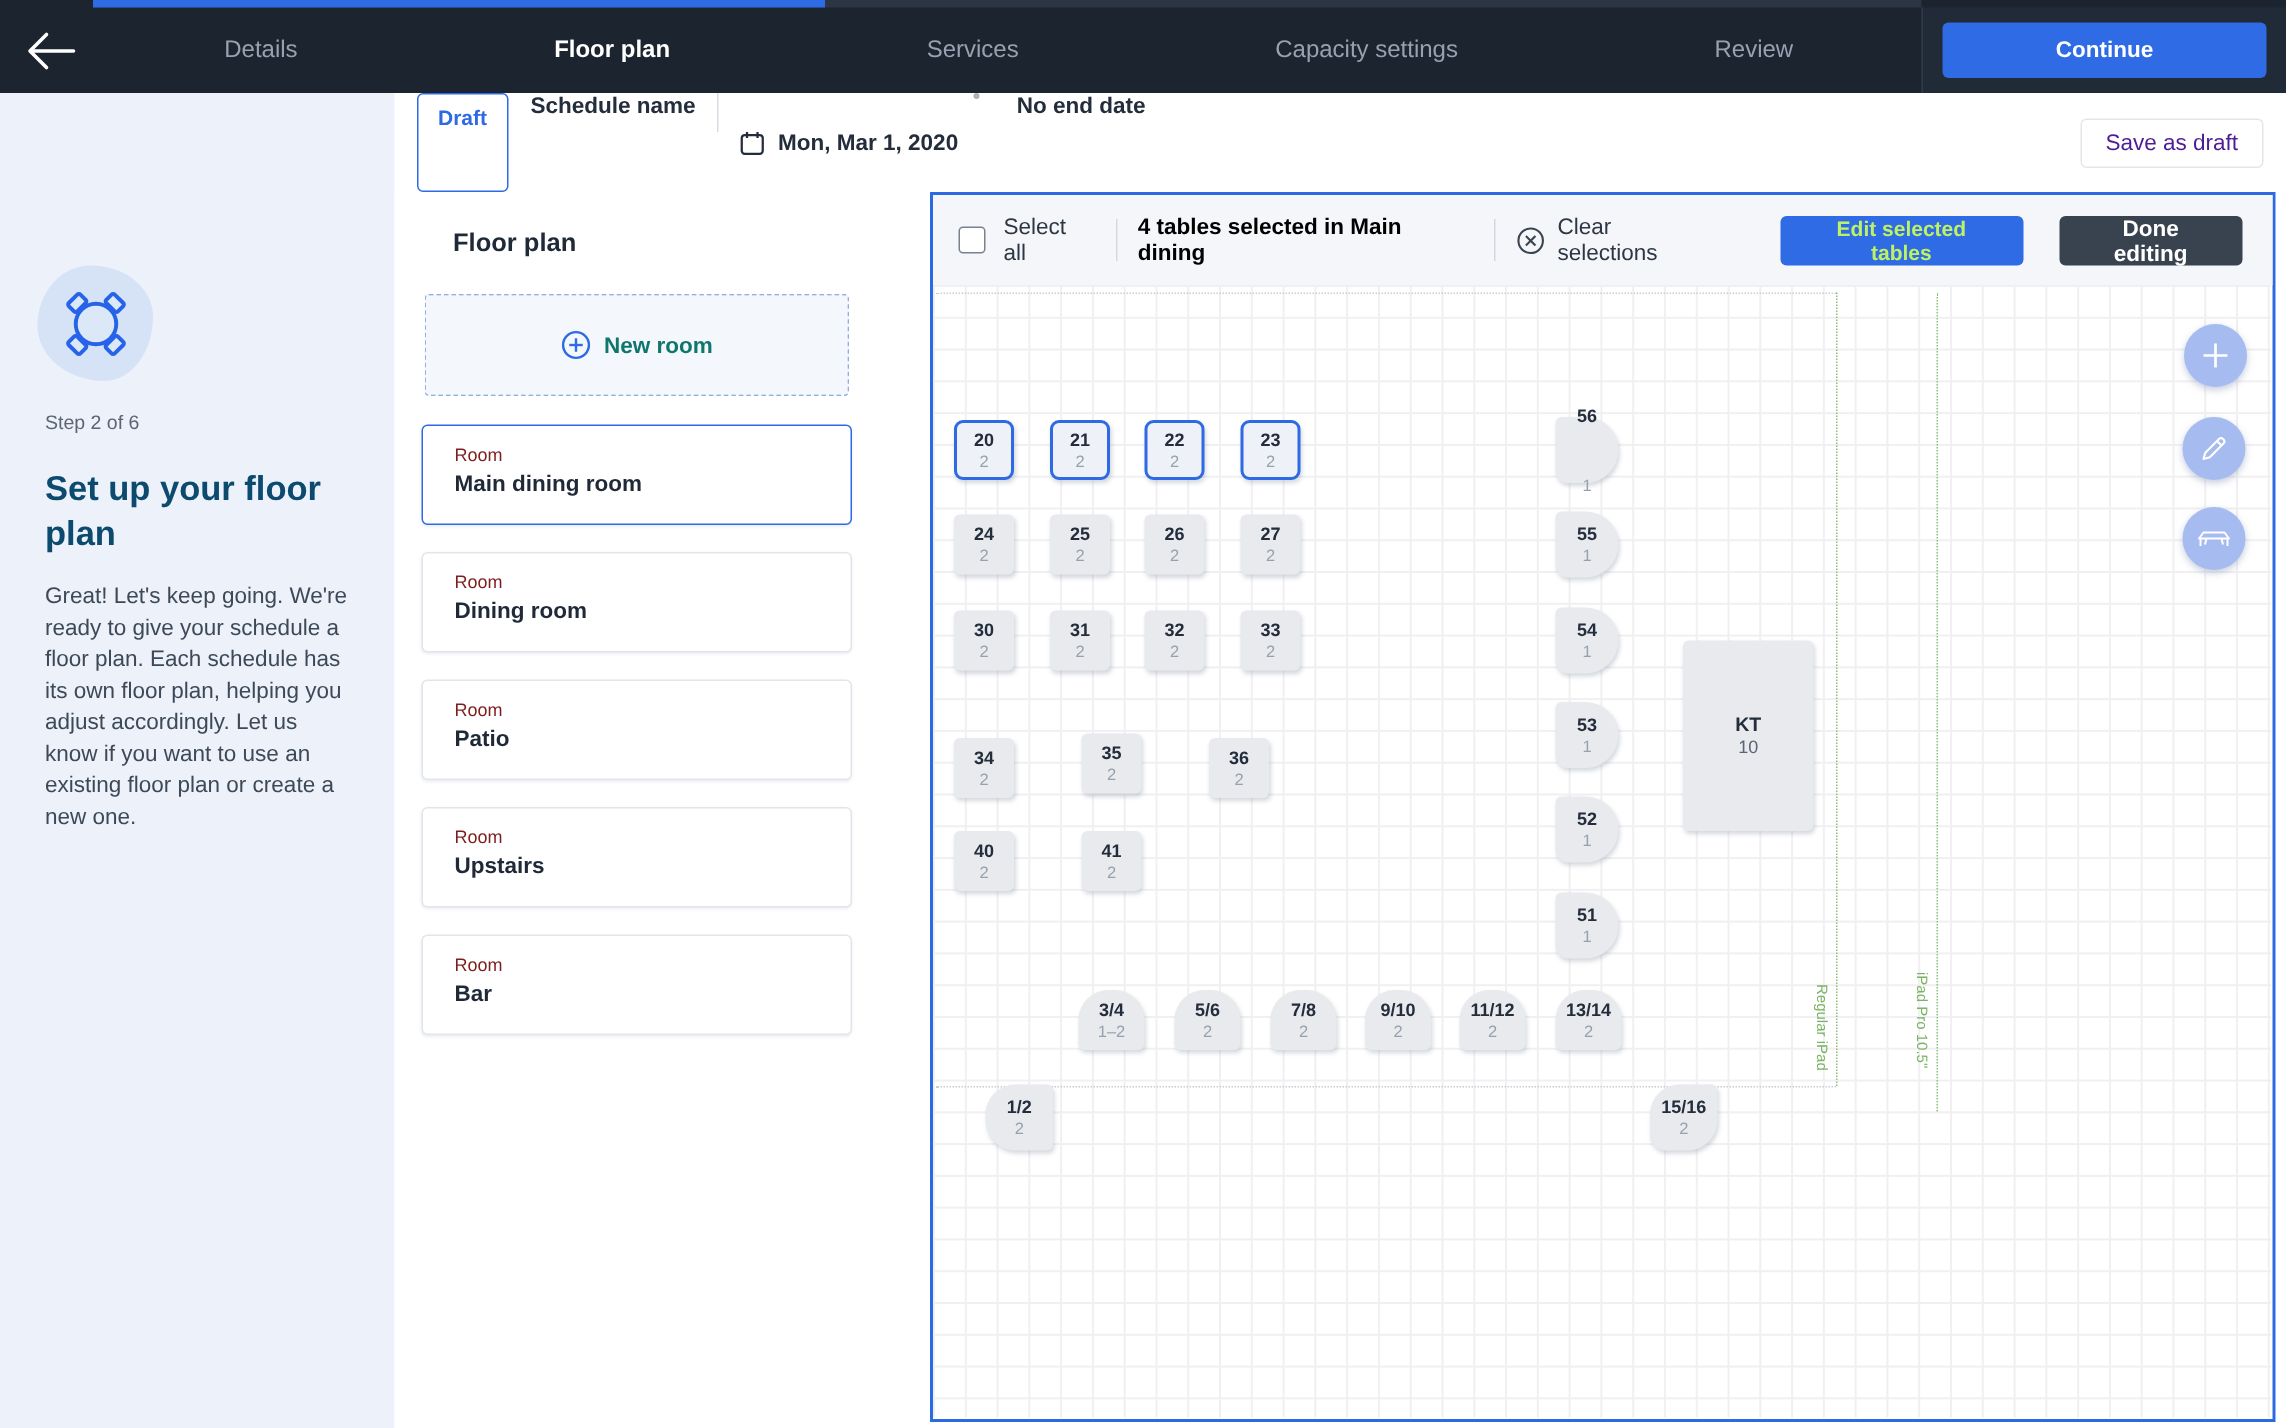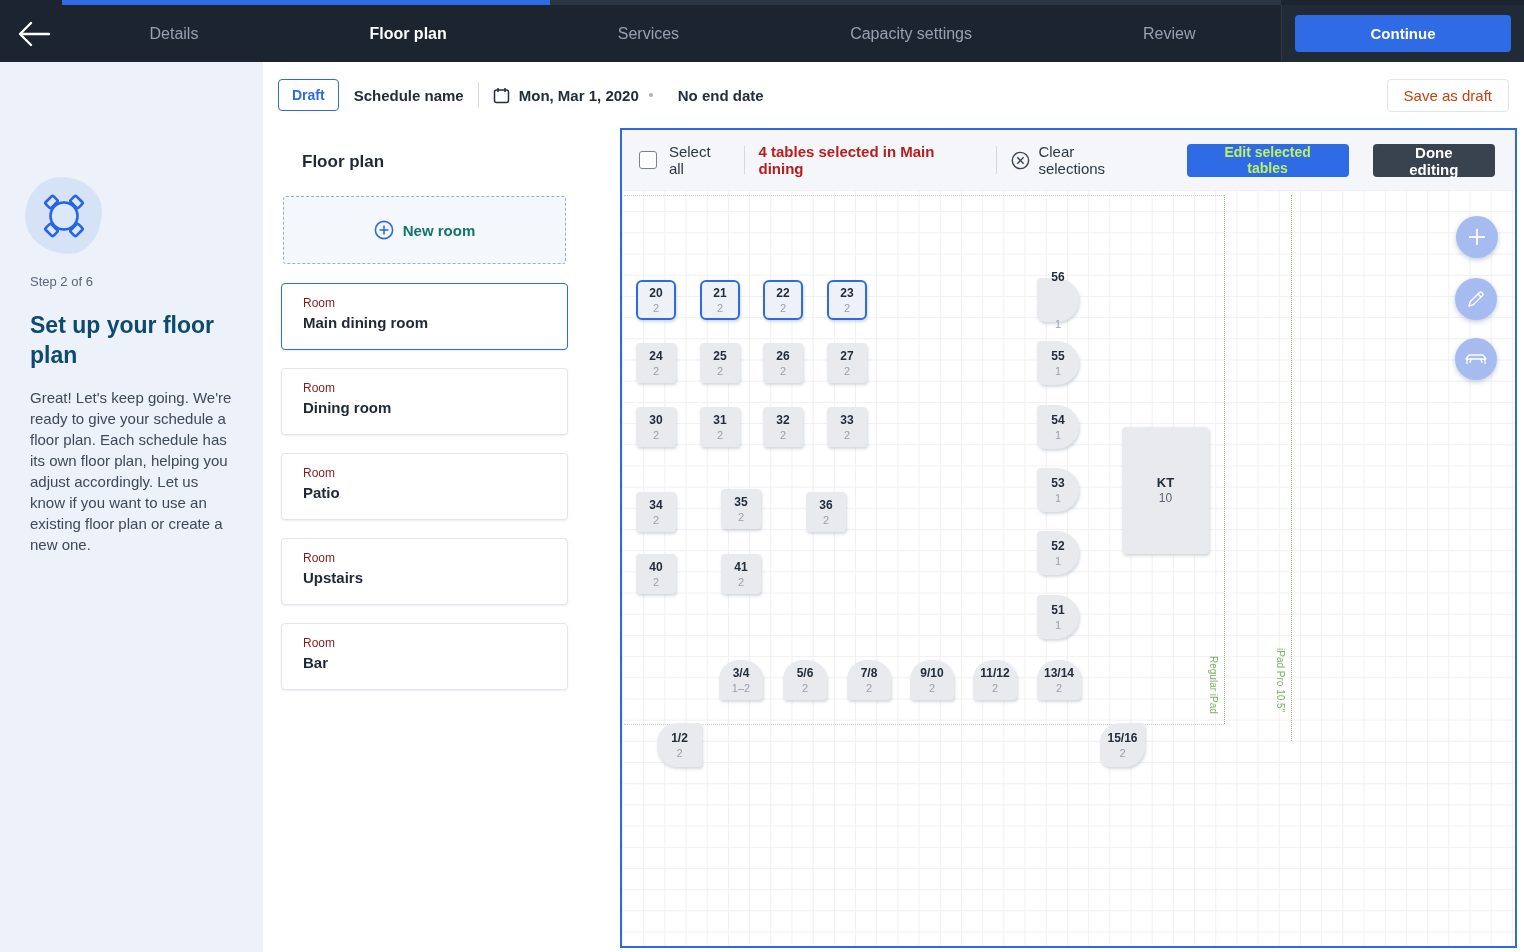--- a/index.html
+++ b/index.html
@@ -16,29 +16,29 @@
     display:flex; align-items:center; justify-content:space-around; }
   .nav-tab { font-size:16px; color:#98a1b0; cursor:pointer; }
   .nav-tab.active { color:#ffffff; font-weight:bold; }
   .nav-right { position:absolute; left:1281px; top:5px; width:243px; height:57px;
     background:#212b38; border-left:1px solid #303b49; display:flex; align-items:center; justify-content:center; }
   .continue-btn { width:216px; height:37px; background:#2e6be5; border:none; border-radius:4px;
     color:#fff; font-size:15px; font-weight:bold; font-family:inherit; cursor:pointer; }
 
   
   .header { position:absolute; left:263px; top:62px; width:1261px; height:66px; background:#fff;
-    display:flex; align-items:center; }
+    display:flex; }
   .draft-badge { margin-left:15px; border:1.5px solid #2d6ae3; color:#2d6ae3; border-radius:4px;
     padding:7px 13px; font-size:14px; font-weight:bold; background:#fff; cursor:default; }
   .sched-name { margin-left:15px; font-size:15px; font-weight:bold; color:#232d3b; }
   .hdr-sep { margin:0 14px; width:1px; height:26px; background:#d8dce2; }
   .hdr-date { display:flex; align-items:center; font-size:15px; font-weight:bold; color:#232d3b; gap:9px; }
   .hdr-dot { width:4px; height:4px; border-radius:50%; background:#aab1bc; margin:0 10px; }
   .save-draft-btn { position:absolute; right:15px; top:17px; height:33px; padding:0 16px;
-    background:#fff; border:1px solid #e3e6ea; border-radius:4px; color:#c2410c; font-size:15px;
+    background:#fff; border:1px solid #e3e6ea; border-radius:4px; color:#4c1d95; font-size:15px;
     font-family:inherit; cursor:pointer; }
 
   
   .sidebar { position:absolute; left:0; top:62px; width:263px; height:890px; background:#ecf1fa; }
   .blob { position:absolute; left:25px; top:115px; width:77px; height:77px; background:#d6e2f6;
     border-radius:46% 54% 42% 58% / 52% 44% 56% 48%; display:flex; align-items:center; justify-content:center; }
   .step-label { position:absolute; left:30px; top:212px; font-size:13px; color:#5b6574; }
   .sidebar-title { position:absolute; left:30px; top:248px; width:210px; font-size:23px; line-height:30px;
     font-weight:bold; color:#0c4a6e; }
   .sidebar-desc { position:absolute; left:30px; top:325px; width:206px; font-size:15px; line-height:21px;
@@ -60,21 +60,21 @@
 
   
   .canvas { position:absolute; left:620px; top:128px; width:897px; height:820px;
     border:2.5px solid #2c6ae2; background:#fff; }
   .canvas-toolbar { position:absolute; left:0; top:0; width:100%; height:60px; background:#f4f6f9;
     display:flex; align-items:center; }
   .checkbox { width:18px; height:18px; border:1.5px solid #78828f; border-radius:3px; background:#fff;
     margin-left:17px; cursor:pointer; }
   .selectall-lbl { margin-left:12px; font-size:15px; color:#2d3644; cursor:pointer; }
   .tb-sep { width:1px; height:28px; background:#d4d9df; margin:0 14px; }
-  .sel-status { font-size:15px; font-weight:bold; color:#b91c1c; }
+  .sel-status { font-size:15px; font-weight:bold; color:#000000; }
   .clear-sel { display:flex; align-items:center; gap:8px; cursor:pointer; }
   .clear-lbl { font-size:15px; color:#2d3644; }
   .edit-btn { margin-left:42px; height:33px; padding:0 16px; background:#2e6be5; color:#bef264;
     border:none; border-radius:4px; font-size:14px; font-weight:bold; font-family:Liberation Sans, sans-serif; cursor:pointer; }
   .done-btn { margin-left:24px; margin-right:20px; height:33px; padding:0 16px; background:#39434f;
     color:#fff; border:none; border-radius:4px; font-size:15px; font-weight:bold; font-family:inherit; cursor:pointer; }
 
   .floor { position:absolute; left:0; top:60px; width:892px; height:755px; background:#fff;
     background-image:linear-gradient(#f1eff1 1px, transparent 1px),
                      linear-gradient(90deg, #f1eff1 1px, transparent 1px);

